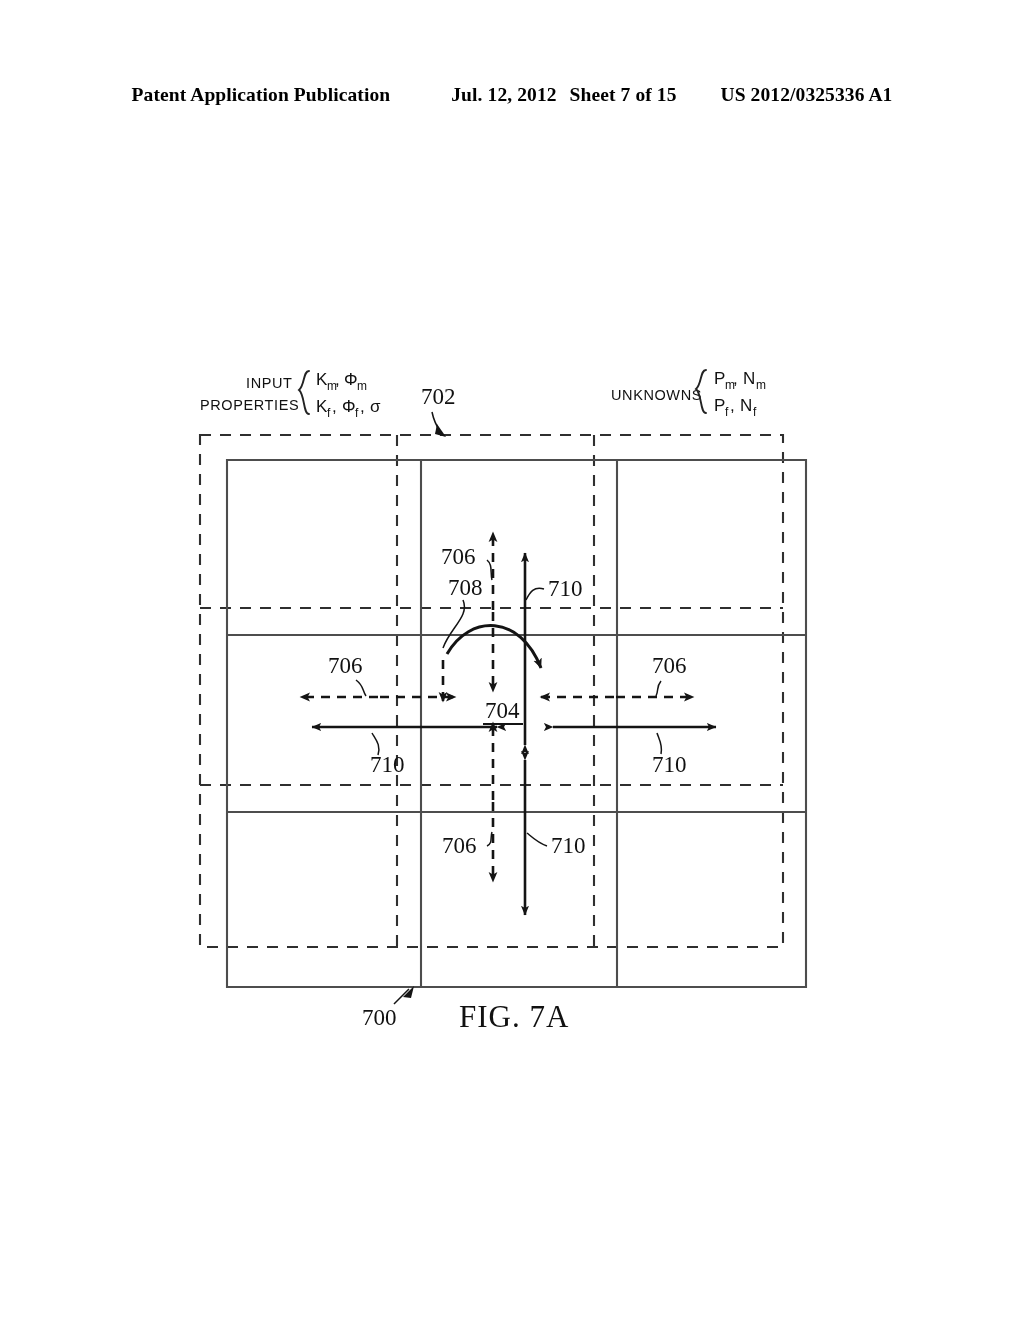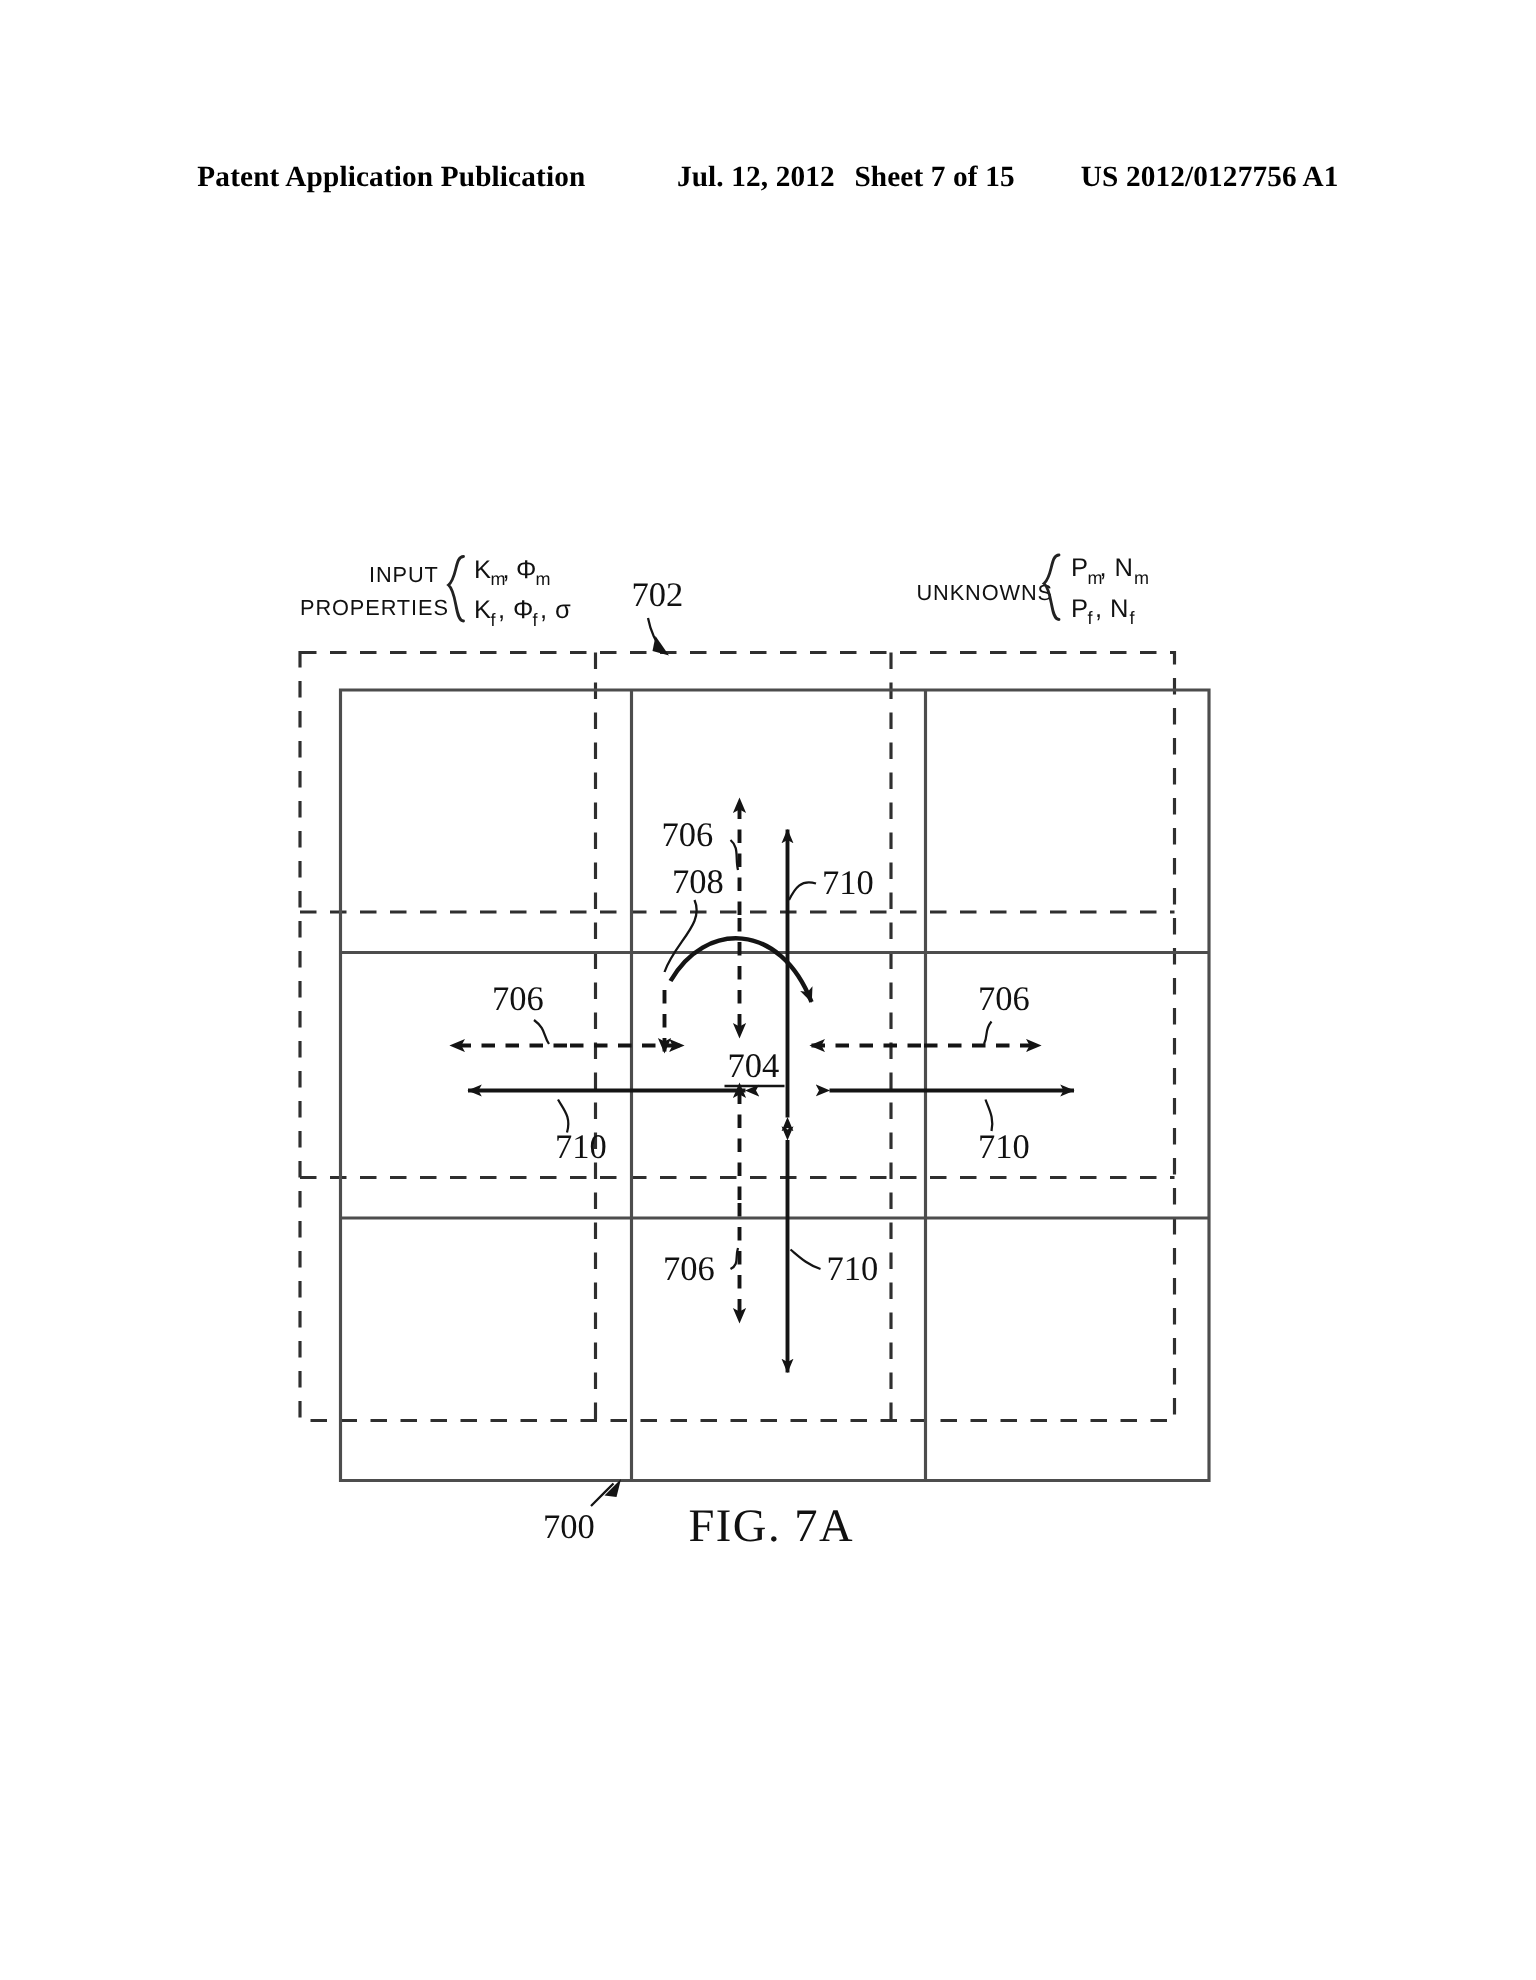--- a/index.html
+++ b/index.html
@@ -33,21 +33,21 @@
     justify-content: center;
     align-items: baseline;
     font-family: "Liberation Serif", serif;
     font-weight: bold;
     font-size: 19.5px;
     letter-spacing: 0.1px;
     white-space: nowrap;
   }
   .hdr-pub      { margin-right: 46px; }
   .hdr-date     { margin-right: 13px; margin-left: 15px; }
-  .hdr-sheet    { margin-right: 44px; margin-top: 24px; }
+  .hdr-sheet    { margin-right: 44px; }
   .hdr-patno    { }
 
   
   #figure-wrap {
     position: absolute;
     left: 0;
     top: 0;
     width: 1024px;
     height: 1320px;
   }
@@ -91,21 +91,21 @@
 </style>
 </head>
 <body>
 
 <div id="page">
 
   <div class="page-header">
     <span class="hdr-pub">Patent Application Publication</span>
     <span class="hdr-date">Jul. 12, 2012</span>
     <span class="hdr-sheet">Sheet 7 of 15</span>
-    <span class="hdr-patno">US 2012/0127756 A1</span>
+    <span class="hdr-patno">US 2012/0325336 A1</span>
   </div>
 
   <div id="figure-wrap">
     <svg class="fig" viewBox="0 0 1024 1320" xmlns="http://www.w3.org/2000/svg">
 
       <defs>
         <marker id="ah-solid" markerWidth="11" markerHeight="11" refX="9.2" refY="4.2" orient="auto" markerUnits="userSpaceOnUse">
           <path d="M0,0.2 L9.6,4.2 L0,8.2 L2.2,4.2 Z" fill="#141414"></path>
         </marker>
         <marker id="ah-solid-start" markerWidth="11" markerHeight="11" refX="9.2" refY="4.2" orient="auto" markerUnits="userSpaceOnUse">

